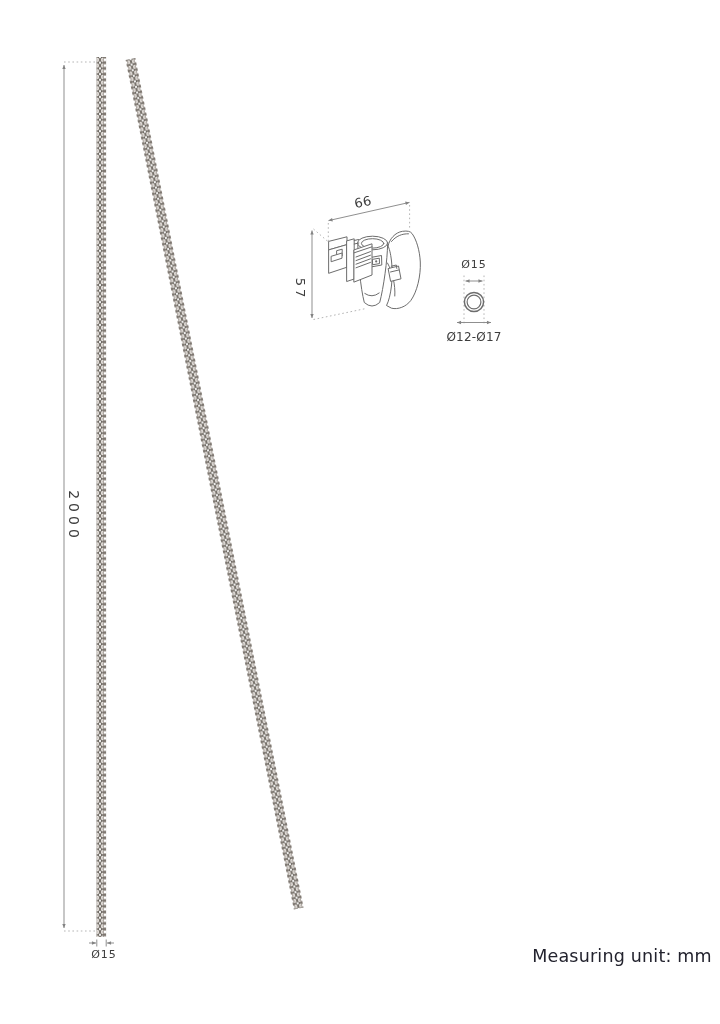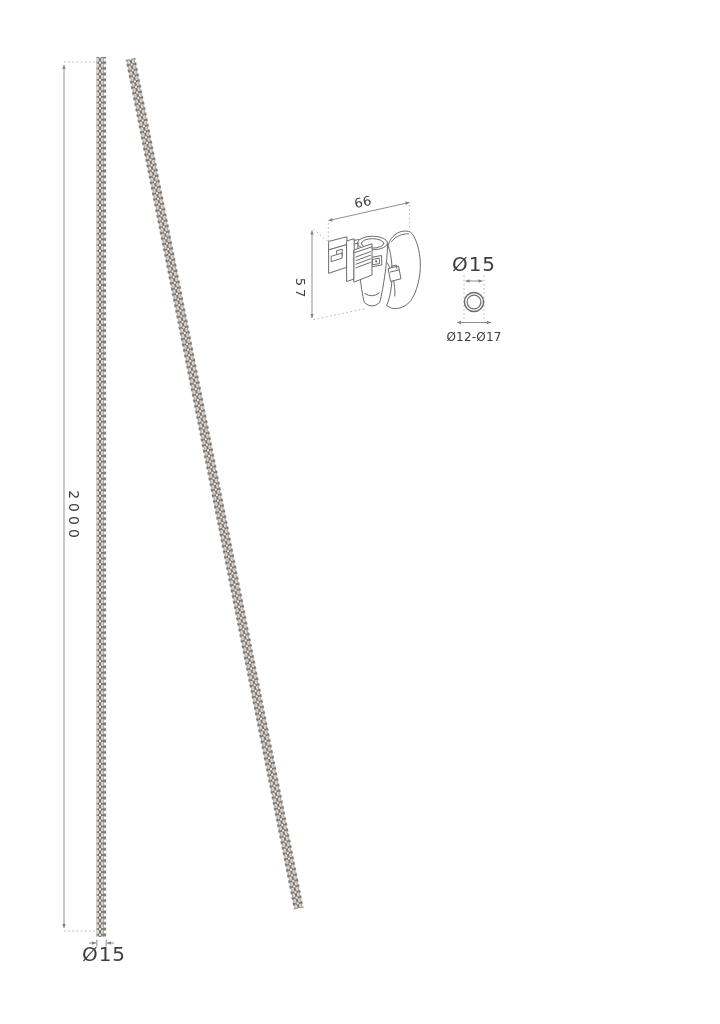--- a/index.html
+++ b/index.html
@@ -18,21 +18,21 @@
   .lbl{
     position:absolute;transform:translate(-50%,-50%);
     color:var(--c-dim_text,#3d3d3d);font-size:14px;white-space:nowrap;line-height:1;
   }
   .lbl.rot90{transform:translate(-50%,-50%) rotate(90deg);}
   .lbl.rot66{transform:translate(-50%,-50%) rotate(-13deg);}
   .lbl.sp4{letter-spacing:4px;}
   .lbl.sp3{letter-spacing:3px;}
   .lbl.sp05{letter-spacing:0.5px;}
   .lbl.small{font-size:13px;}
-  .lbl.dia{font-size:20px;letter-spacing:1px;}
+  .lbl.dia{font-size:11px;letter-spacing:1px;}
   .lbl.range{font-size:12px;letter-spacing:0.2px;}
   .footer{
     position:absolute;transform:translate(-50%,-50%);
     color:var(--c-footer_text,#23232e);font-size:17.5px;font-weight:500;
     white-space:nowrap;letter-spacing:0.2px;
   }
 </style>
 </head>
 <body>
 
@@ -131,13 +131,14 @@
   <div class="lbl dia" style="left:104px;top:954px">Ø15</div>
 
   <div class="lbl rot66 small sp05" style="left:363px;top:202px">66</div>
 
   <div class="lbl rot90 small sp3" style="left:300px;top:289px">57</div>
 
   <div class="lbl dia" style="left:474px;top:264px">Ø15</div>
 
   <div class="lbl range" style="left:474px;top:337px">Ø12-Ø17</div>
 
+  <div class="footer" style="left:622px;top:956px">Measuring unit: mm</div>
 </div>
 
 </body></html>

